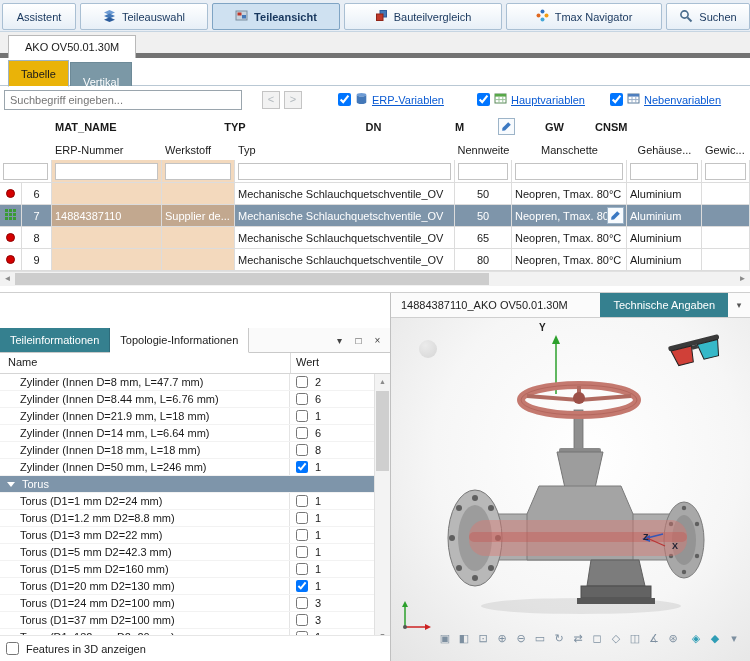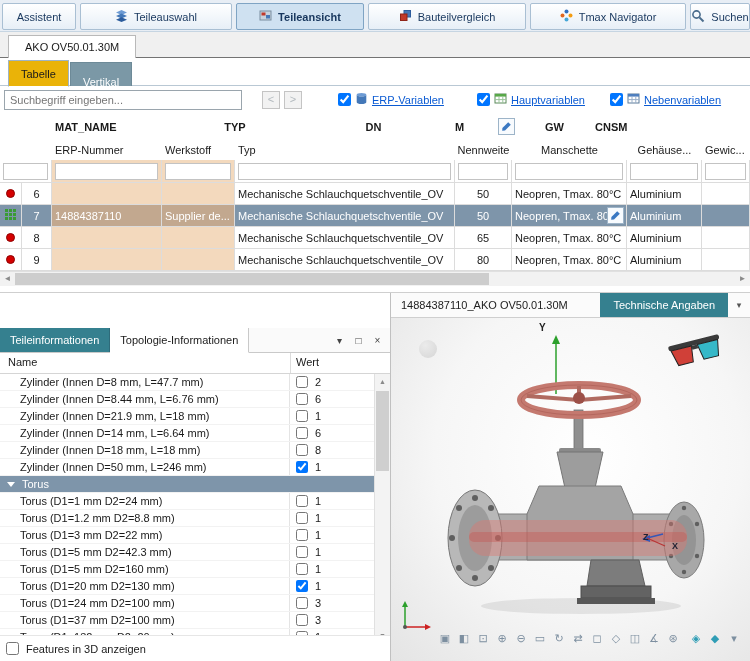--- a/index.html
+++ b/index.html
@@ -3,24 +3,24 @@
 <meta charset="utf-8">
 <style>
 *{margin:0;padding:0;box-sizing:border-box;}
 body{font-family:"Liberation Sans",sans-serif;background:#fff;}
 #app{position:relative;width:750px;height:661px;background:#fff;overflow:hidden;font-size:11px;color:#1a1a1a;}
 
 
 .main-tabs{position:absolute;top:0;left:0;width:100%;height:32px;background:#e8eef5;border-bottom:1px solid #c6d5e2;display:flex;gap:4px;padding:3px 0 0 2px;}
 .mtab{display:flex;align-items:center;justify-content:center;gap:6px;height:27px;background:linear-gradient(#ffffff,#e7eff7);border:1px solid #a9bfd3;border-radius:2px;color:#17365d;white-space:nowrap;cursor:default;overflow:hidden;}
 .mtab.active{background:#cfe1f1;border-color:#7fa4c4;font-weight:bold;}
-.w1{width:74px;flex:none}.w2{width:152px;flex:none}.w3{width:128px;flex:none}.w4{width:158px;flex:none}.w5{width:156px;flex:none}.wlast{flex:1;}
-
-
-.doc-row{position:absolute;top:32px;left:0;width:100%;height:26px;background:#f0f0f0;border-bottom:1px solid #737373;}
+.w1{width:74px;flex:none}.w2{width:128px;flex:none}.w3{width:128px;flex:none}.w4{width:158px;flex:none}.w5{width:156px;flex:none}.wlast{flex:1;}
+
+
+.doc-row{position:absolute;top:32px;left:0;width:100%;height:26px;background:#f0f0f0;border-bottom:5px solid #737373;}
 .doc-tab{position:absolute;left:8px;top:3px;height:23px;padding:0 16px;background:#fff;border:1px solid #b9b9b9;border-bottom:none;display:flex;align-items:center;}
 
 
 .subtab-row{position:absolute;top:58px;left:0;width:100%;height:28px;background:#fff;border-bottom:1px solid #b9c8d4;}
 .stab{position:absolute;display:flex;align-items:center;padding:0 12px;}
 .stab.tabelle{left:8px;top:2px;height:27px;background:#eab308;border:1px solid #9fb4c4;border-bottom:1px solid #fff;z-index:2;}
 .stab.vertikal{left:70px;top:4px;height:40px;background:#7b98a6;color:#fff;border:1px solid #6d8a98;}
 
 
 .search-row{position:absolute;top:86px;left:0;width:100%;height:29px;background:#fff;}

